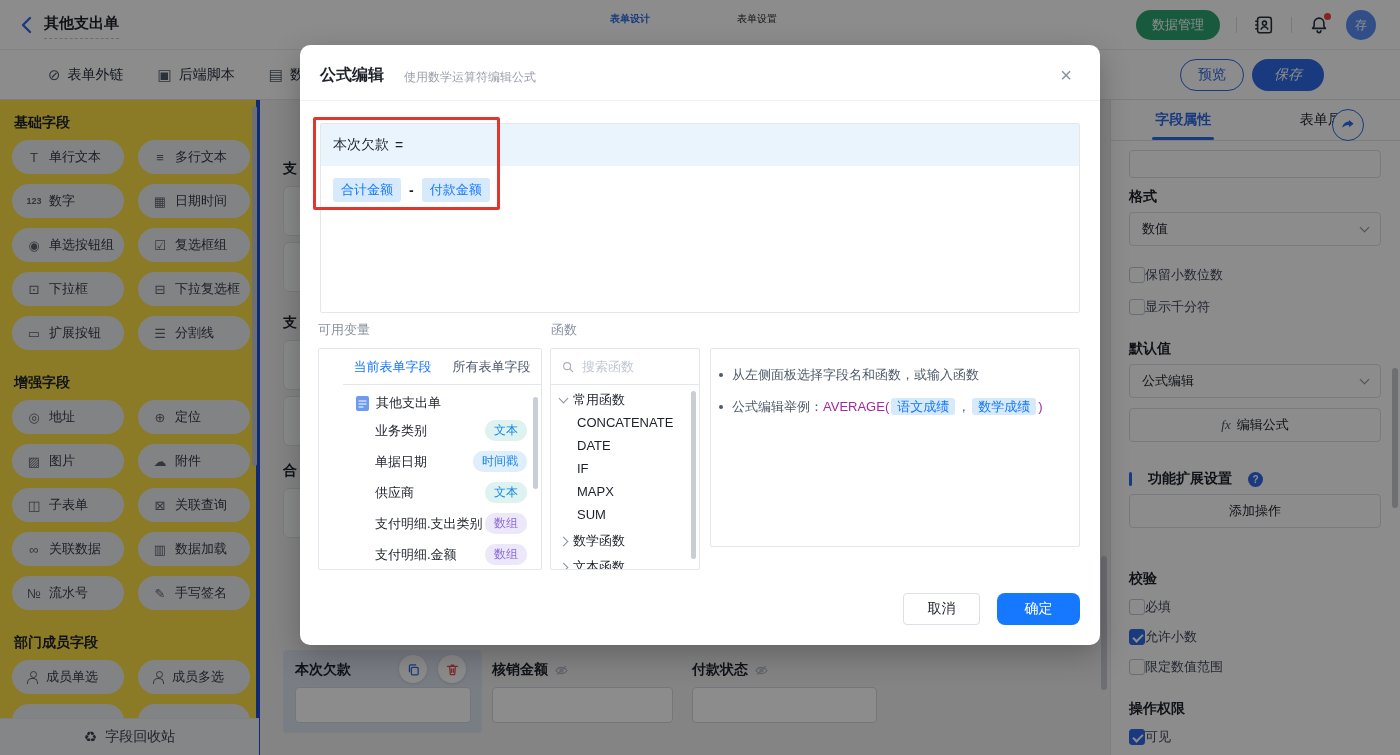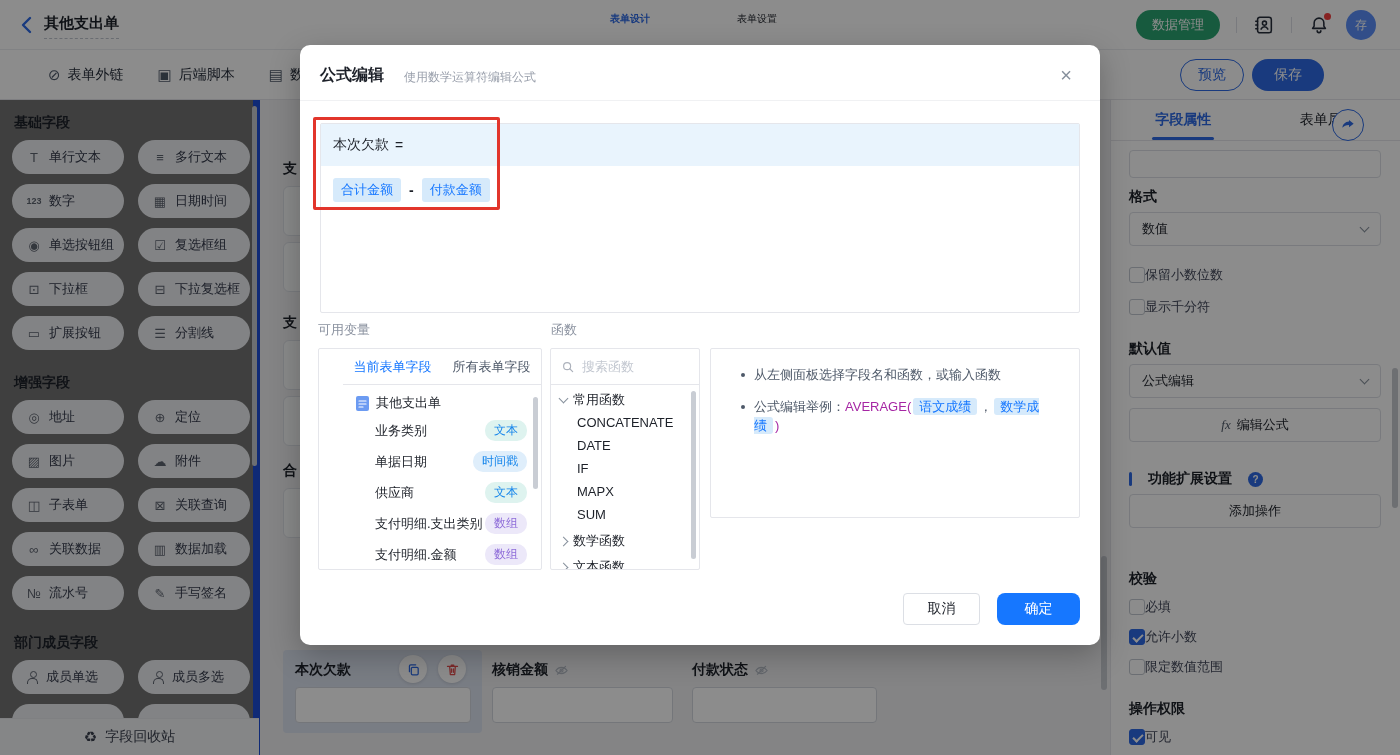--- a/index.html
+++ b/index.html
@@ -16,25 +16,25 @@
   .top-tab.active { color:#2E6BE6; font-weight:600; }
   .top-right { right:24px; top:0; height:50px; display:flex; align-items:center; gap:16px; }
   .pill-green { background:#2BA471; color:#fff; font-size:13px; padding:6px 16px; border-radius:16px; border:none; cursor:pointer; }
   .vsep { width:1px; height:16px; background:#DCDFE5; }
   .avatar { width:30px; height:30px; border-radius:50%; background:#5B8FF9; color:#fff; font-size:12px; display:flex; align-items:center; justify-content:center; }
   .toolbar { left:0; top:50px; width:1400px; height:50px; background:#fff; border-bottom:1px solid #E5E6EB; z-index:2; }
   .tool-links { left:48px; top:0; height:50px; display:flex; align-items:center; gap:34px; }
   .tool-link { display:flex; align-items:center; gap:7px; font-size:14px; color:#272E3B; cursor:pointer; white-space:nowrap; }
   .tool-glyph { font-size:15px; color:#4E5969; }
   .btn-outline { border:1px solid #2E6BE6; color:#2E6BE6; background:#fff; border-radius:16px; height:32px; font-size:14px; cursor:pointer; }
-  .btn-primary { background:#2E6BE6; color:#fff; border:none; border-radius:16px; height:32px; font-size:14px; cursor:pointer; }
+  .btn-primary { background:#2E6BE6; color:#fff; border:none; border-radius:16px; height:32px; font-size:14px; cursor:pointer;font-style:italic; }
   .share-btn { right:36px; top:59px; width:32px; height:32px; border-radius:50%; border:1px solid #2E6BE6; background:#fff; display:flex; align-items:center; justify-content:center; cursor:pointer; }
 
   
-  .lsidebar { left:0; top:100px; width:260px; height:655px; background:#737373; border-right:7px solid #1d4ed8; }
+  .lsidebar { left:0; top:100px; width:260px; height:655px; background:#fde047; border-right:4px solid #1d4ed8; }
   .sec-title { left:14px; font-size:14px; font-weight:700; color:#1D2129; }
   .btn-grid { left:12px; width:240px; display:flex; flex-wrap:wrap; gap:10px 14px; }
   .fbtn { width:112px; height:34px; background:#EDEFF2; border:none; border-radius:17px; display:flex; align-items:center; padding-left:14px; gap:7px; font-size:13px; color:#33394A; cursor:pointer; font-family:inherit; }
   .fbtn .fi { font-size:13px; color:#5E6470; min-width:16px; text-align:center; font-weight:400; }
   .fbtn .fi.num { font-size:9px; font-weight:700; letter-spacing:0; }
   .person { width:13px; height:13px; position:relative; display:inline-block; }
   .person::before { content:""; position:absolute; top:0; left:3.5px; width:5px; height:5px; border:1.4px solid #5E6470; border-radius:50%; }
   .person::after { content:""; position:absolute; bottom:0; left:0.5px; width:9px; height:4.5px; border:1.4px solid #5E6470; border-bottom:none; border-radius:5px 5px 0 0; }
   .recycle-bar { left:0; top:618px; width:259px; height:37px; background:#F3F4F6; border-top:1px solid #E8EAED; display:flex; align-items:center; justify-content:center; gap:8px; font-size:14px; color:#3B414F; cursor:pointer; }
   .lscroll { left:252px; top:6px; width:5px; height:360px; background:#C7CAD0; border-radius:3px; }
@@ -97,21 +97,21 @@
   .b-time { background:#DFEEFB; color:#1786EB; }
   .b-arr  { background:#ECE8F9; color:#8E6CD9;text-align:center; }
   .vscroll { position:absolute; right:3px; top:48px; width:5px; height:92px; background:#C9CDD4; border-radius:3px; }
   .fn-panel { left:250px; top:303px; width:150px; height:222px; }
   .fn-search { display:flex; align-items:center; gap:7px; height:36px; border-bottom:1px solid #E5E6EB; padding:0 10px; }
   .fn-search input { border:none; outline:none; width:100px; font-size:13px; color:#1D2129; font-family:inherit; background:transparent; }
   .fn-search input::placeholder { color:#C2C7D0; }
   .fn-group { display:flex; align-items:center; gap:6px; padding:6px 0 2px 9px; font-size:13px; cursor:pointer; }
   .fn-item { padding:4px 0 4px 26px; font-size:13px; color:#1D2129; cursor:pointer; }
   .fnscroll { position:absolute; right:3px; top:42px; width:5px; height:168px; background:#C9CDD4; border-radius:3px; }
-  .hint-panel { left:410px; top:303px; width:370px; height:170px; padding:16px 30px; }
+  .hint-panel { left:410px; top:303px; width:370px; height:199px; padding:16px 8px; }
   .hint-row { display:flex; align-items:flex-start; gap:9px; font-size:13px; color:#4E5969; margin-bottom:13px; line-height:19px; }
   .dot { width:4px; height:4px; border-radius:50%; background:#4E5969; margin-top:8px; flex:none; }
   .purple { color:#A626A4; }
   .hint-chip { background:#D6EAFB; color:#1677FF; padding:1px 6px; border-radius:3px; margin:0 2px; }
   .m-cancel { left:603px; top:548px; width:77px; height:32px; background:#fff; border:1px solid #DCDFE5; border-radius:4px; font-size:14px; color:#1D2129; cursor:pointer; font-family:inherit; }
   .m-ok { left:697px; top:548px; width:83px; height:32px; background:#1677FF; border:none; border-radius:8px; font-size:14px; color:#fff; cursor:pointer; font-family:inherit; }
   .fx-i { font-style:italic; font-family:"Liberation Serif","DejaVu Serif",serif; color:#4E5969; }
   svg { display:block; }
 </style>
 </head>

